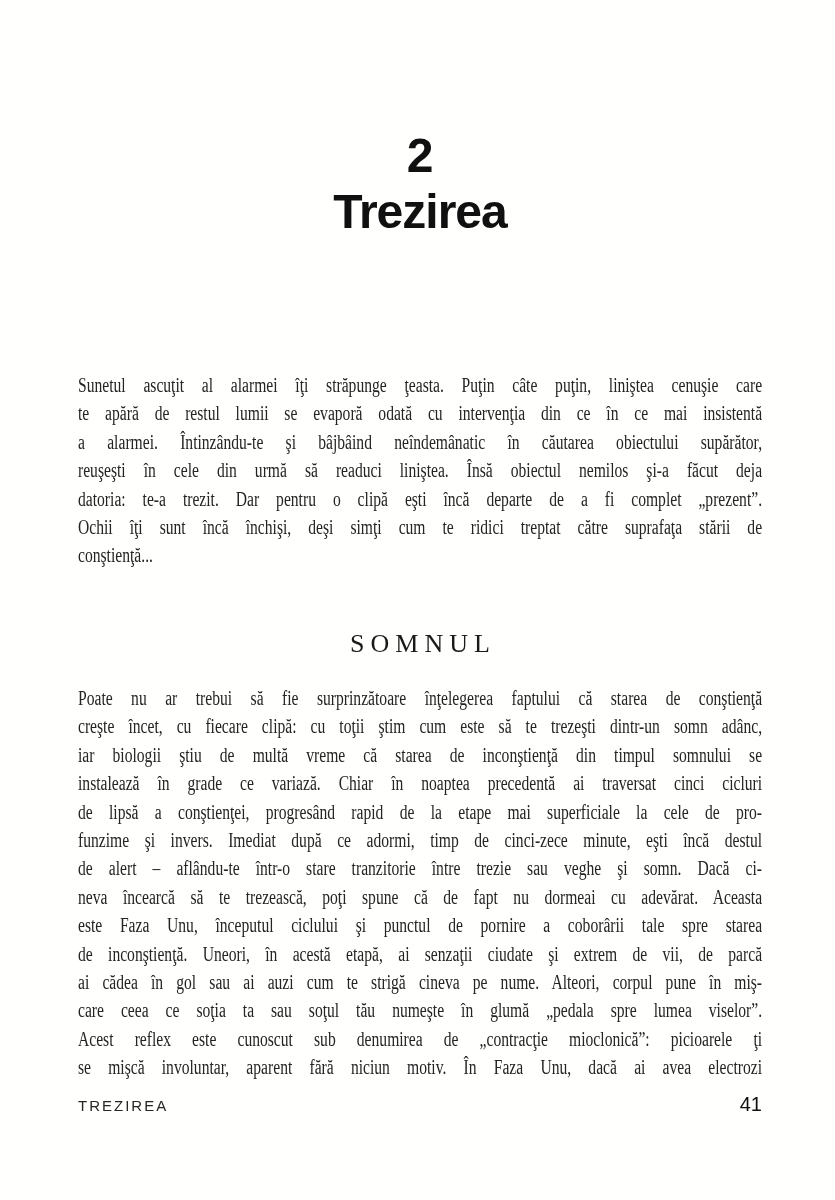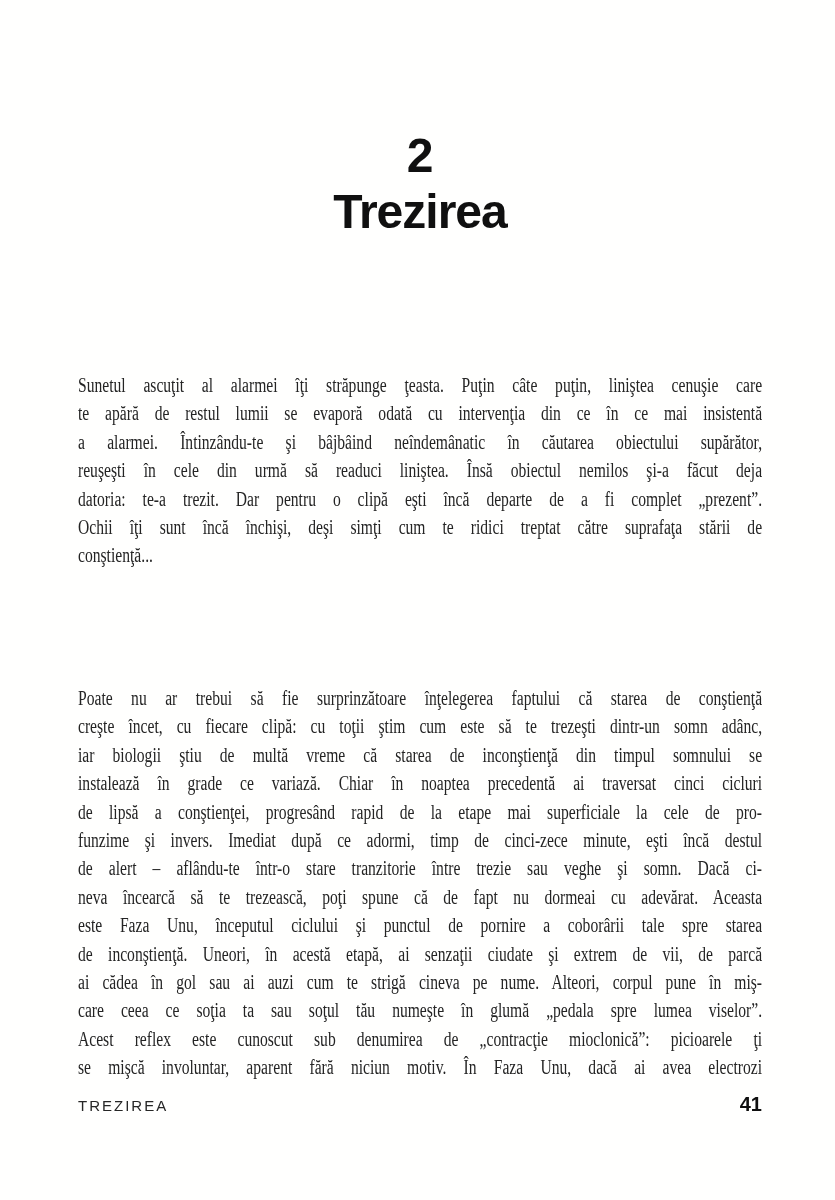--- a/index.html
+++ b/index.html
@@ -73,21 +73,21 @@
   }
   .running-title {
     font-family: "Liberation Sans", sans-serif;
     font-size: 15px;
     letter-spacing: 2px;
     color: #262626;
   }
   .page-number {
     font-family: "Liberation Sans", sans-serif;
     font-size: 20px;
-    font-weight: bold;
+    font-weight: normal;
     color: #0f0f0f;
   }
 </style>
 </head>
 <body>
 
 <div class="page">
 
   <header class="chapter-head">
     <div class="chapter-number">2</div>
@@ -97,20 +97,21 @@
   <section class="para para-intro">
       <div class="line">Sunetul ascuţit al alarmei îţi străpunge ţeasta. Puţin câte puţin, liniştea cenuşie care</div>
       <div class="line">te apără de restul lumii se evaporă odată cu intervenţia din ce în ce mai insistentă</div>
       <div class="line">a alarmei. Întinzându-te şi bâjbâind neîndemânatic în căutarea obiectului supărător,</div>
       <div class="line">reuşeşti în cele din urmă să readuci liniştea. Însă obiectul nemilos şi-a făcut deja</div>
       <div class="line">datoria: te-a trezit. Dar pentru o clipă eşti încă departe de a fi complet „prezent”.</div>
       <div class="line">Ochii îţi sunt încă închişi, deşi simţi cum te ridici treptat către suprafaţa stării de</div>
       <div class="line last-left">conştienţă...</div>
     </section>
 
+  <h2 class="section-heading">SOMNUL</h2>
 
   <section class="para para-body">
       <div class="line">Poate nu ar trebui să fie surprinzătoare înţelegerea faptului că starea de conştienţă</div>
       <div class="line">creşte încet, cu fiecare clipă: cu toţii ştim cum este să te trezeşti dintr-un somn adânc,</div>
       <div class="line">iar biologii ştiu de multă vreme că starea de inconştienţă din timpul somnului se</div>
       <div class="line">instalează în grade ce variază. Chiar în noaptea precedentă ai traversat cinci cicluri</div>
       <div class="line">de lipsă a conştienţei, progresând rapid de la etape mai superficiale la cele de pro-</div>
       <div class="line">funzime şi invers. Imediat după ce adormi, timp de cinci-zece minute, eşti încă destul</div>
       <div class="line">de alert – aflându-te într-o stare tranzitorie între trezie sau veghe şi somn. Dacă ci-</div>
       <div class="line">neva încearcă să te trezească, poţi spune că de fapt nu dormeai cu adevărat. Aceasta</div>

